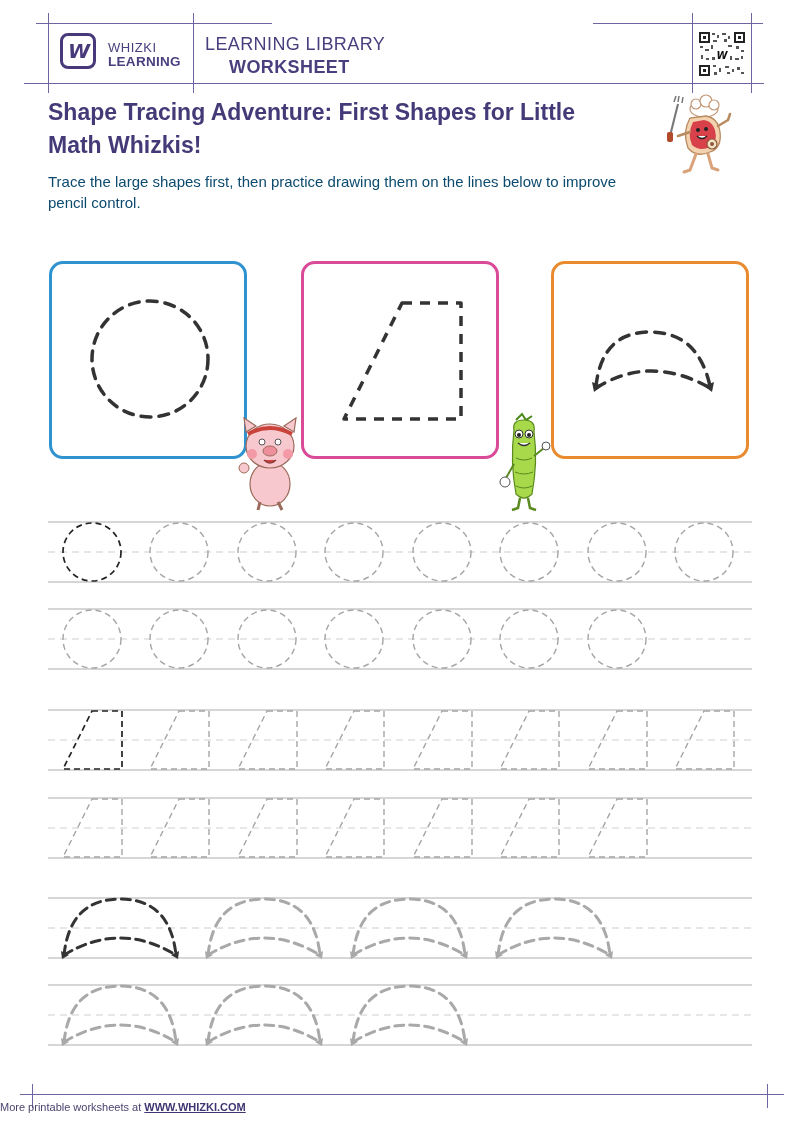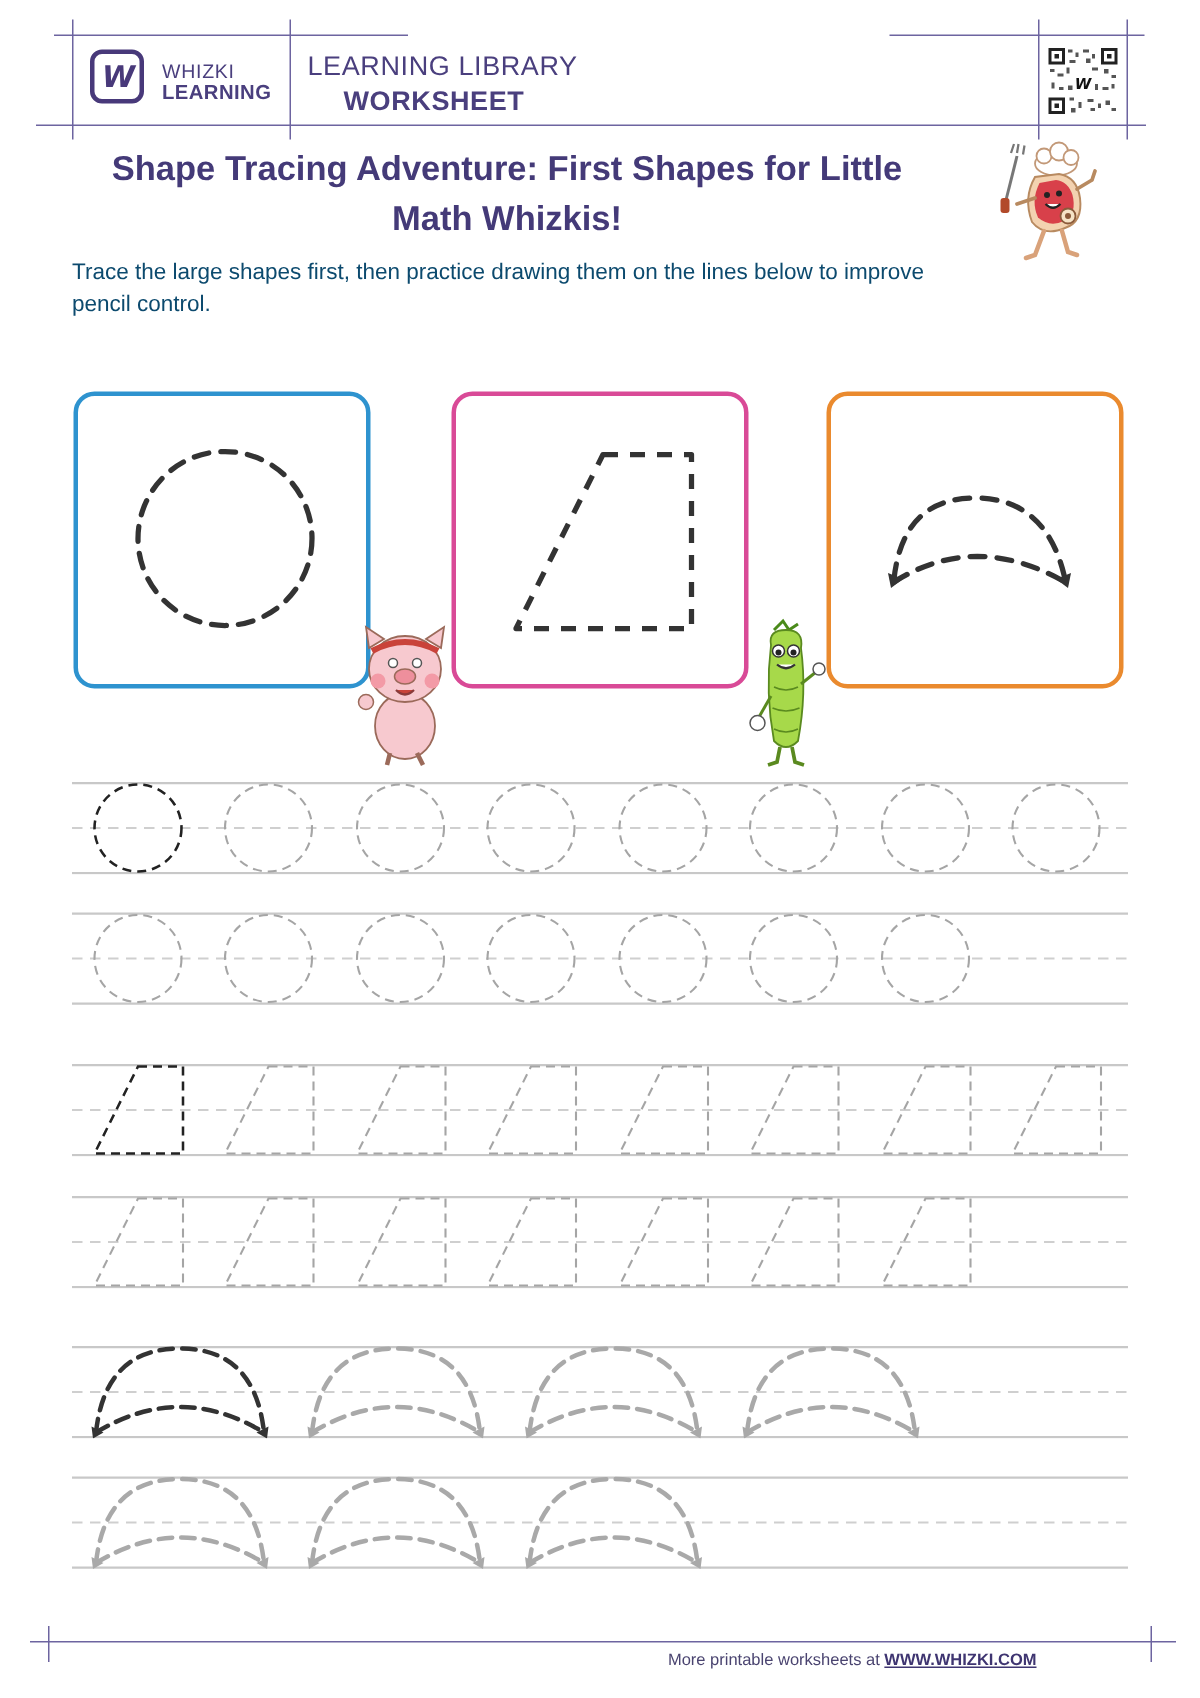--- a/index.html
+++ b/index.html
@@ -7,29 +7,29 @@
   .abs { position:absolute; }
   .hl { position:absolute; height:1px; background:#6d64a0; }
   .vl { position:absolute; width:1px; background:#6d64a0; }
   .logo-box { left:60px; top:33px; width:36px; height:36px; border:3px solid #48397a; border-radius:8px; box-sizing:border-box; display:flex; align-items:center; justify-content:center; }
   .logo-w { font-family:"DejaVu Sans", sans-serif; font-weight:bold; font-style:italic; font-size:20px; color:#48397a; letter-spacing:-2px; }
   .brand1 { left:108px; top:40px; font-size:13px; color:#4a3f7e; letter-spacing:0.5px; }
   .brand2 { left:108px; top:54px; font-size:13.5px; font-weight:bold; color:#4a3f7e; letter-spacing:0.3px; }
   .lib1 { left:205px; top:34px; font-size:18px; color:#4a3f7e; letter-spacing:0.4px; }
   .lib2 { left:205px; top:57px; font-size:18px; font-weight:bold; color:#4a3f7e; letter-spacing:0.4px;margin-left:24px; }
   .qr { left:698px; top:31px; width:48px; height:46px; }
-  .title { left:48px; top:96px; width:580px; font-size:23px; font-weight:bold; line-height:33px; color:#443a78;text-align:center; }
+  .title { left:48px; top:96px; width:580px; font-size:23px; font-weight:bold; line-height:33px; color:#443a78; }
   .subtitle { left:48px; top:171px; width:580px; font-size:15px; line-height:21px; color:#0c4a6e; }
   .chef { left:660px; top:92px; width:80px; height:90px; }
   .card { position:absolute; width:198px; height:198px; border:3px solid; border-radius:14px; box-sizing:border-box; background:#fff; }
   .pig { left:236px; top:412px; width:66px; height:100px; }
   .pea { left:496px; top:412px; width:58px; height:100px; }
   .row { position:absolute; left:48px; width:704px; height:62px; }
   .row svg { position:absolute; left:0; top:0; }
-  .footer-text { left:15px; width:676px; top:1101px; text-align:right; font-size:11px; color:#4a4470; }
+  .footer-text { left:0; width:676px; top:1101px; text-align:left; font-size:11px; color:#4a4470; }
   .footer-text b { text-decoration:underline; color:#3f3571; }
 </style>
 </head>
 <body>
 
 <div class="hl" style="left:36px;top:23px;width:236px;"></div>
 <div class="hl" style="left:593px;top:23px;width:170px;"></div>
 <div class="hl" style="left:24px;top:83px;width:740px;"></div>
 <div class="vl" style="left:48px;top:13px;height:80px;"></div>
 <div class="vl" style="left:193px;top:13px;height:80px;"></div>

